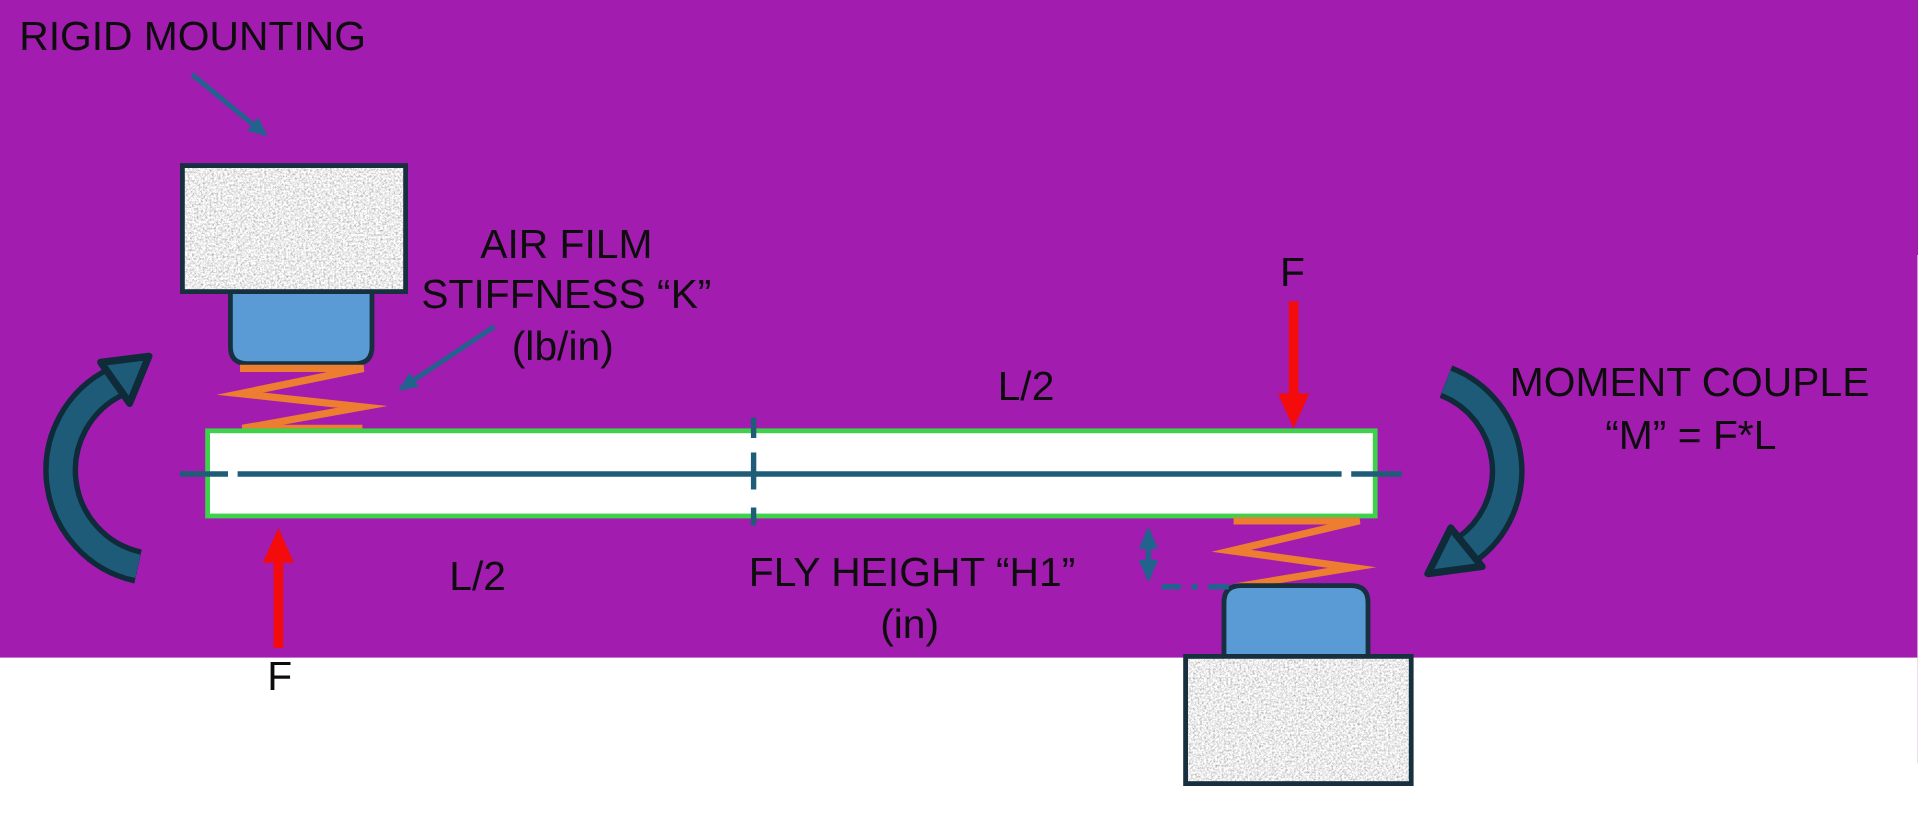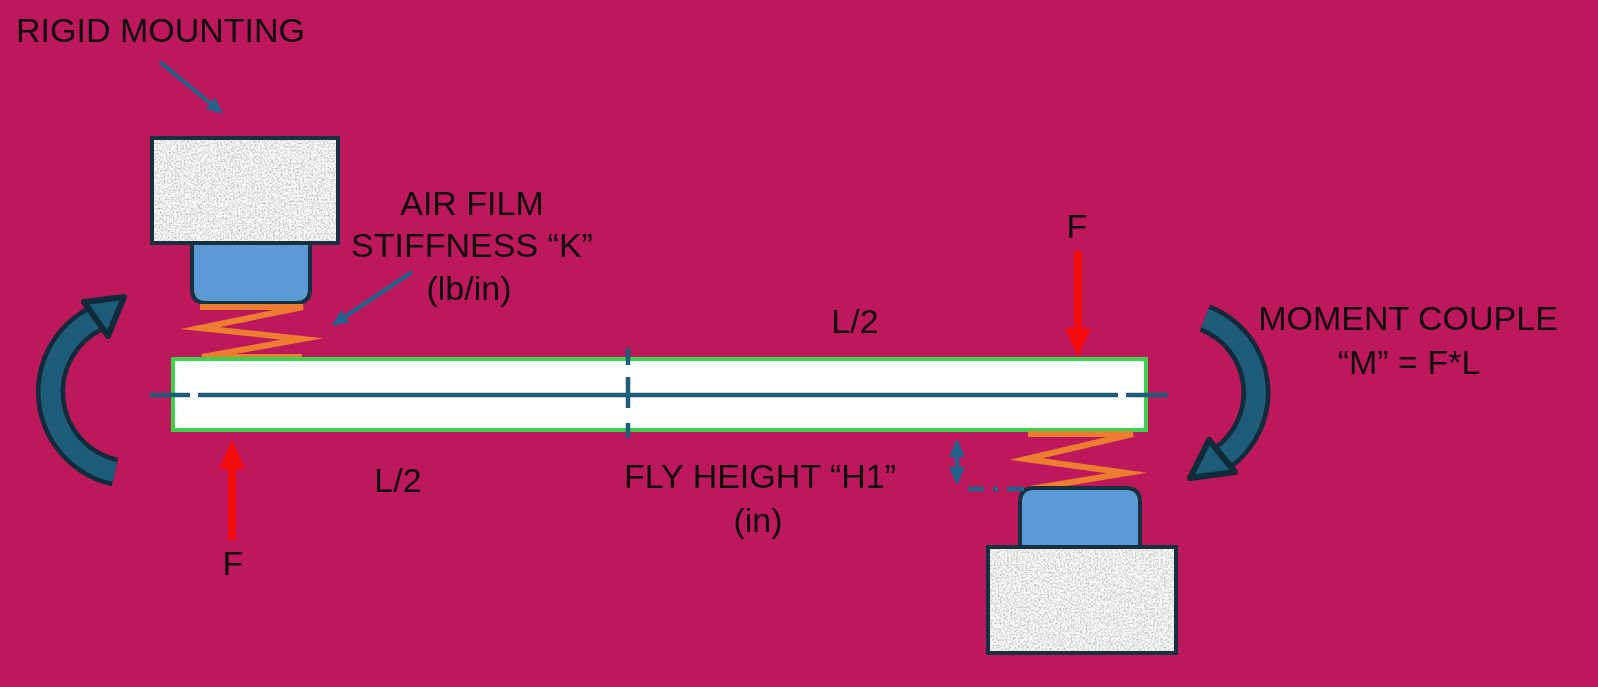--- a/index.html
+++ b/index.html
@@ -6,22 +6,22 @@
     margin: 0;
     padding: 0;
     width: 1598px;
     height: 687px;
     background: #ffffff;
     overflow: hidden;
   }
   .stage {
     position: relative;
     width: 1598px;
-    height: 687px;
-    background: #be185d;
+    height: 548px;
+    background: #a21caf;
   }
   svg { display: block; }
   .lbl {
     font-family: "Liberation Sans", "DejaVu Sans", sans-serif;
     font-size: 34px;
     fill: #0d0d0d;
   }
   .lbl-mid { text-anchor: middle; }
 </style>
 </head>

